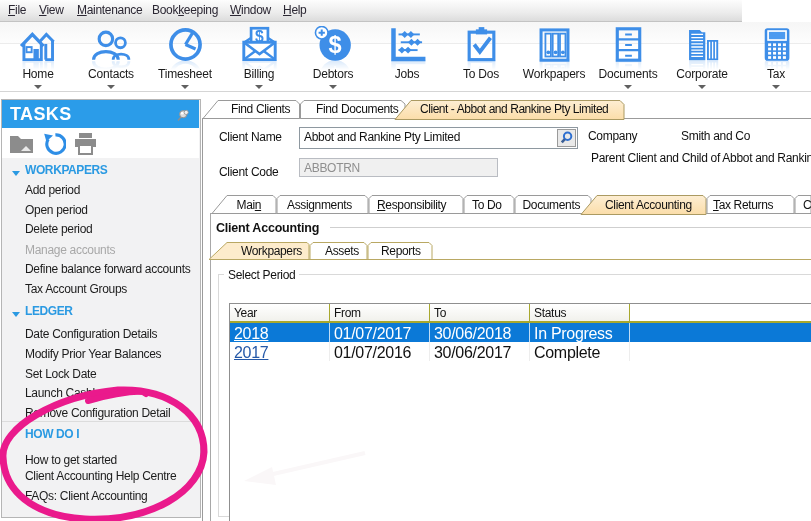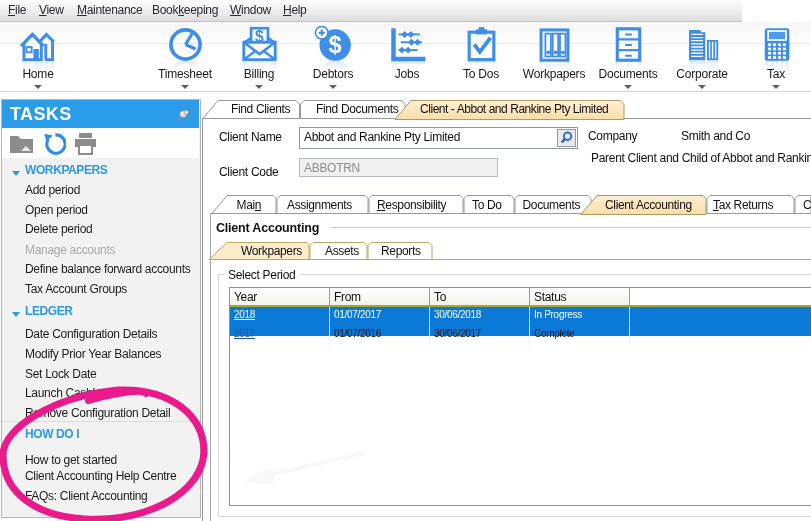--- a/index.html
+++ b/index.html
@@ -46,26 +46,26 @@
 
   .lbl12 { position:absolute; font-size:12px; color:#111; letter-spacing:-0.3px; white-space:nowrap; }
   .inp { position:absolute; border:1px solid #8e98a0; background:#fff; font-size:12px; color:#111;
      letter-spacing:-0.3px; padding:2px 0 0 4px; }
 
   
   .tabtext { position:absolute; font-size:12px; color:#111; letter-spacing:-0.35px; white-space:nowrap; z-index:6; }
   .tabtext u { text-decoration:underline; }
 
   
-  #grid { position:absolute; left:229px; top:287px; width:583px; height:219px;
+  #grid { position:absolute; left:229px; top:303px; width:583px; height:219px;
      border:1px solid #8f8f8f; background:#fff; }
   .gh { position:absolute; top:0; height:17px; background:linear-gradient(#ffffff,#f1f1ec);
      border-right:1px solid #a8a82e; font-size:12px; color:#111; letter-spacing:-0.3px; padding:2px 0 0 4px; }
   #ghline { position:absolute; left:0; top:17px; width:582px; height:2px; background:#a8a82e; }
-  .grow { position:absolute; left:0; width:582px; height:29px; font-size:10px; letter-spacing:-0.3px; }
+  .grow { position:absolute; left:0; width:582px; height:19px; font-size:16px; letter-spacing:-0.3px; }
   .gc { position:absolute; top:2px; }
 </style>
 </head>
 <body>
 <div id="stage">
 
   <div id="menubar" class="abs">
     <span style="left:8px"><u>F</u>ile</span>
     <span style="left:39px"><u>V</u>iew</span>
     <span style="left:77px"><u>M</u>aintenance</span>
@@ -85,20 +85,30 @@
         <path d="M26.5 30 V16" stroke-width="2.6"></path>
         <path d="M4.5 18 L14.5 7.5 L24.5 18" stroke-width="3"></path>
         <path d="M7 16 V30 H22.5 V16" stroke-width="2.6"></path>
         <rect x="15.5" y="20.5" width="4.8" height="9.5" fill="#3e8ee8" stroke="none"></rect>
         <rect x="9.3" y="18.8" width="4.6" height="4.6" stroke-width="1.7"></rect>
       </svg>
       <span class="lbl">Home</span>
         <span class="arr"></span>
     </div>
 
+    <div class="tbtn" style="left:73px">
+      <svg class="ic" width="45" height="37" viewBox="0 0 40 33" fill="none" stroke="#3e8ee8">
+        <circle cx="15" cy="11.5" r="6" stroke-width="2.8"></circle>
+        <path d="M4 30 C4 20.5 26 20.5 26 30" stroke-width="2.8"></path>
+        <circle cx="28" cy="15" r="4.4" stroke-width="2.5"></circle>
+        <path d="M21.5 30 C21.5 23.5 35.5 23.5 35.5 30" stroke-width="2.5"></path>
+      </svg>
+      <span class="lbl">Contacts</span>
+        <span class="arr"></span>
+    </div>
 
     <div class="tbtn" style="left:147px">
       <svg class="ic" width="45" height="37" viewBox="0 0 40 33" fill="none" stroke="#3e8ee8">
         <circle cx="20" cy="16.5" r="13" stroke-width="3.3"></circle>
         <path d="M20 16.5 L26.5 5.8" stroke-width="2.9"></path>
         <path d="M20 16.5 L29 20.5" stroke-width="2.9"></path>
       </svg>
       <span class="lbl">Timesheet</span>
         <span class="arr"></span>
     </div>

